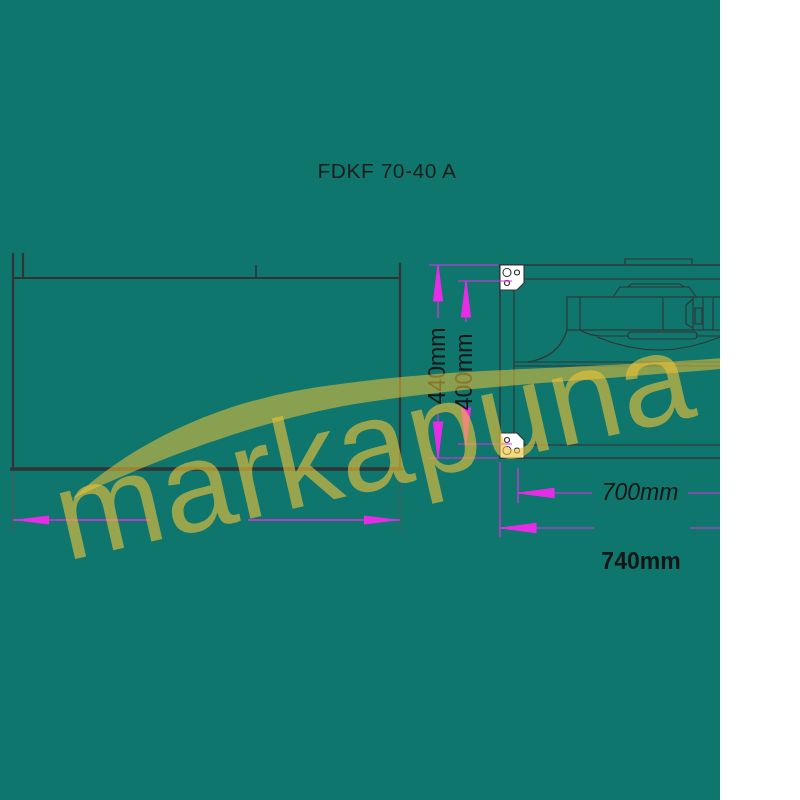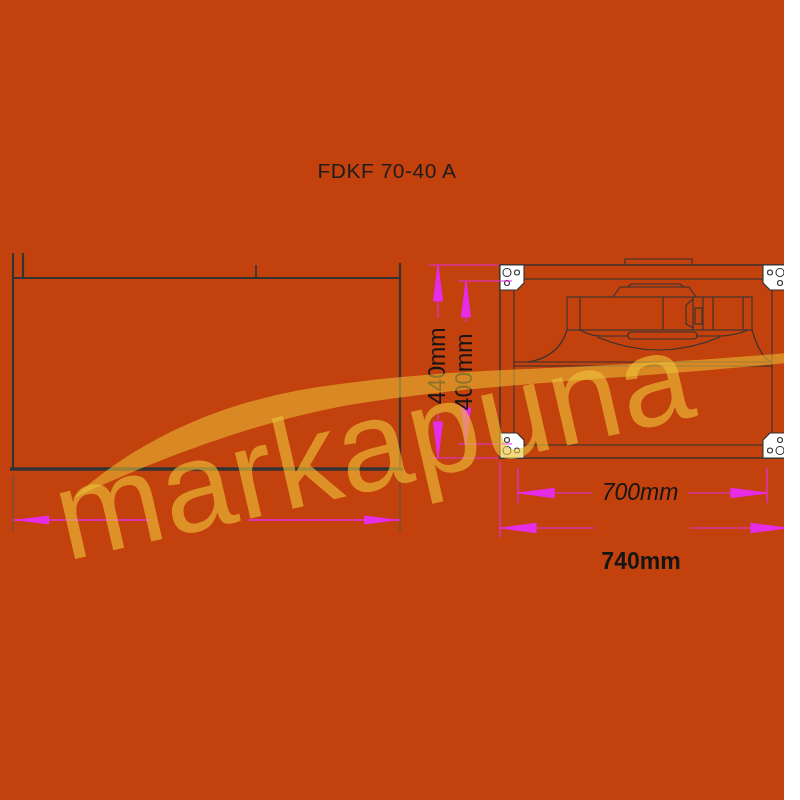--- a/index.html
+++ b/index.html
@@ -1,17 +1,17 @@
 <!DOCTYPE html>
 <html><head>
 <meta charset="utf-8">
 <style>
   html,body{margin:0;padding:0;background:#fff;}
   #canvas{
-    position:relative;width:784px;height:800px;background:#c2410c;
+    position:relative;width:720px;height:800px;background:#0f766e;
     font-family:"Liberation Sans", sans-serif;overflow:hidden;
   }
   .abs{position:absolute;}
   #title{
     left:277px;top:159px;width:220px;text-align:center;
     font-size:21px;color:#1d1d1d;letter-spacing:.5px;
   }
   svg{position:absolute;left:0;top:0;}
   .dim-label{
     position:absolute;color:#151515;font-size:23px;text-align:center;

